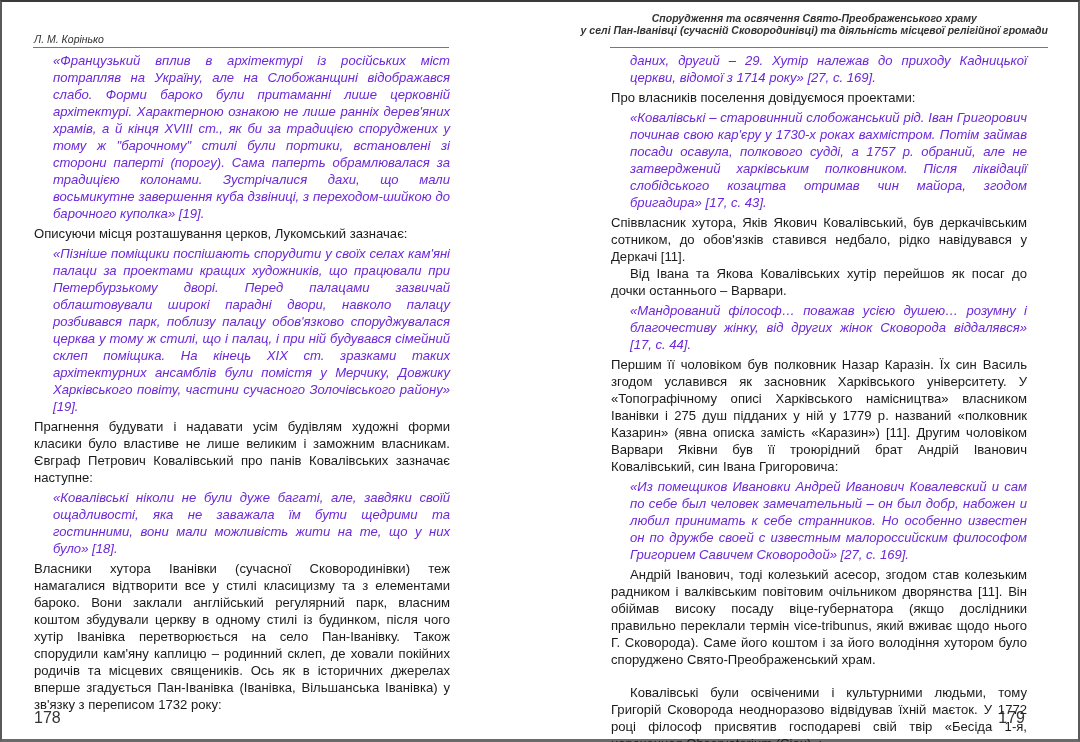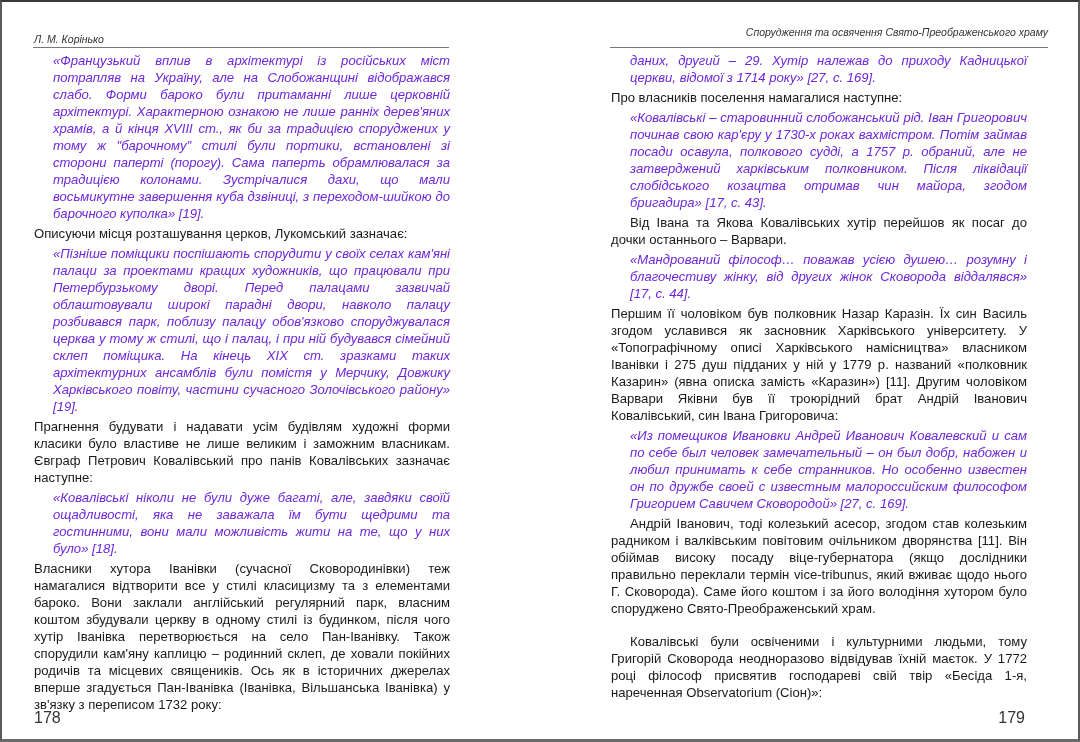--- a/index.html
+++ b/index.html
@@ -20,21 +20,21 @@
   }
   .page { position: absolute; top: 0; height: 742px; }
   .page-left { left: 0; width: 540px; }
   .page-right { left: 540px; width: 540px; }
 
   .running-head {
     position: absolute; font-style: italic; font-size: 10.5px; color: #333;
     line-height: 12px;
   }
   .page-left .running-head { left: 34px; top: 33px; }
-  .page-right .running-head { right: 32px; top: 26px; text-align: center; }
+  .page-right .running-head { right: 32px; top: 12px; text-align: center; font-weight: bold; }
   .head-rule { position: absolute; height: 0; border-top: 1.5px solid #777; }
   .page-left .head-rule { left: 33px; width: 416px; top: 47px; }
   .page-right .head-rule { left: 70px; width: 438px; top: 47px; }
 
   .body {
     position: absolute; font-size: 13.1px; line-height: 17px; text-align: justify;
   }
   .page-left .body { left: 34px; top: 52px; width: 416px; }
   .page-right .body { left: 71px; top: 52px; width: 416px; }
 
@@ -65,26 +65,28 @@
     <p class="q">«Ковалівські ніколи не були дуже багаті, але, завдяки своїй ощадливості, яка не заважала їм бути щедрими та гостинними, вони мали можливість жити на те, що у них було» [18].</p>
     <p class="p">Власники хутора Іванівки (сучасної Сковородинівки) теж намагалися відтворити все у стилі класицизму та з елементами бароко. Вони заклали англійський регулярний парк, власним коштом збудували церкву в одному стилі із будинком, після чого хутір Іванівка перетворюється на село Пан-Іванівку. Також спорудили кам'яну каплицю – родинний склеп, де ховали покійних родичів та місцевих священиків. Ось як в історичних джерелах вперше згадується Пан-Іванівка (Іванівка, Вільшанська Іванівка) у зв'язку з переписом 1732 року:</p>
 
   </div>
   <div class="folio">178</div>
 </div>
 
 <div class="page page-right">
   <div class="running-head">
     <div>Спорудження та освячення Свято-Преображенського храму</div>
+    <div>у селі Пан-Іванівці (сучасній Сковородинівці) та діяльність місцевої релігійної громади</div>
   </div>
   <div class="head-rule"></div>
   <div class="body">
     <p class="q">даних, другий – 29. Хутір належав до приходу Кадницької церкви, відомої з 1714 року» [27, с. 169].</p>
-    <p class="p">Про власників поселення намагалися наступне:</p>
+    <p class="p">Про власників поселення довідуємося проектами:</p>
     <p class="q">«Ковалівські – старовинний слобожанський рід. Іван Григорович починав свою кар'єру у 1730-х роках вахмістром. Потім займав посади осавула, полкового судді, а 1757 р. обраний, але не затверджений харківським полковником. Після ліквідації слобідського козацтва отримав чин майора, згодом бригадира» [17, с. 43].</p>
+    <p class="p" style="margin-bottom:0">Співвласник хутора, Яків Якович Ковалівський, був деркачівським сотником, до обов'язків ставився недбало, рідко навідувався у Деркачі [11].</p>
     <p class="p indent last-gap">Від Івана та Якова Ковалівських хутір перейшов як посаг до дочки останнього – Варвари.</p>
     <p class="q">«Мандрований філософ… поважав усією душею… розумну і благочестиву жінку, від других жінок Сковорода віддалявся» [17, с. 44].</p>
     <p class="p">Першим її чоловіком був полковник Назар Каразін. Їх син Василь згодом уславився як засновник Харківського університету. У «Топографічному описі Харківського намісництва» власником Іванівки і 275 душ підданих у ній у 1779 р. названий «полковник Казарин» (явна описка замість «Каразин») [11]. Другим чоловіком Варвари Яківни був її троюрідний брат Андрій Іванович Ковалівський, син Івана Григоровича:</p>
     <p class="q">«Из помещиков Ивановки Андрей Иванович Ковалевский и сам по себе был человек замечательный – он был добр, набожен и любил принимать к себе странников. Но особенно известен он по дружбе своей с известным малороссийским философом Григорием Савичем Сковородой» [27, с. 169].</p>
     <p class="p indent">Андрій Іванович, тоді колезький асесор, згодом став колезьким радником і валківським повітовим очільником дворянства [11]. Він обіймав високу посаду віце-губернатора (якщо дослідники правильно переклали термін vice-tribunus, який вживає щодо нього Г. Сковорода). Саме його коштом і за його володіння хутором було споруджено Свято-Преображенський храм.</p>
     <p class="p indent last-gap">Ковалівські були освіченими і культурними людьми, тому Григорій Сковорода неодноразово відвідував їхній маєток. У 1772 році філософ присвятив господареві свій твір «Бесіда 1-я, нареченная Observatorium (Сіон)»:</p>
 
   </div>
   <div class="folio">179</div>
 </div>

